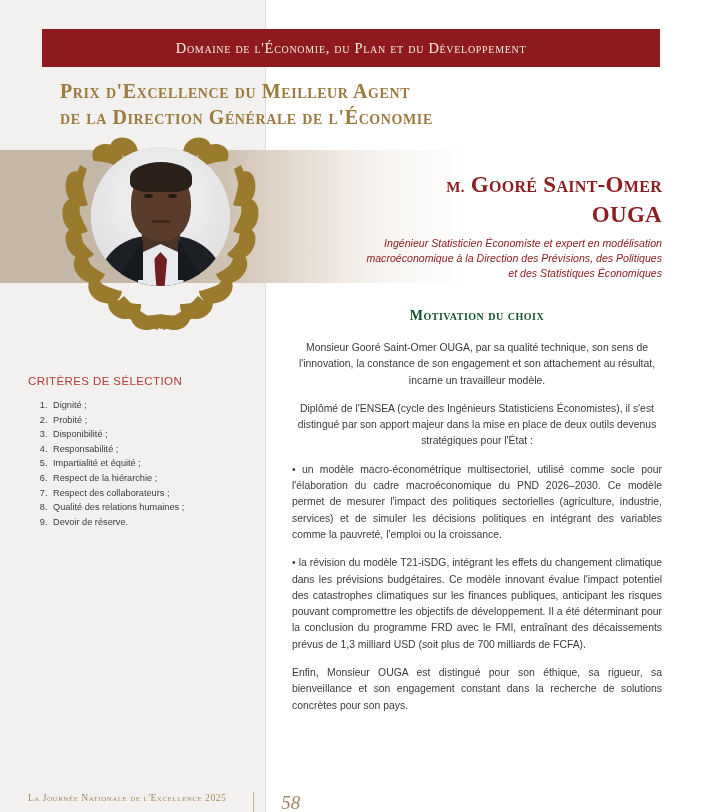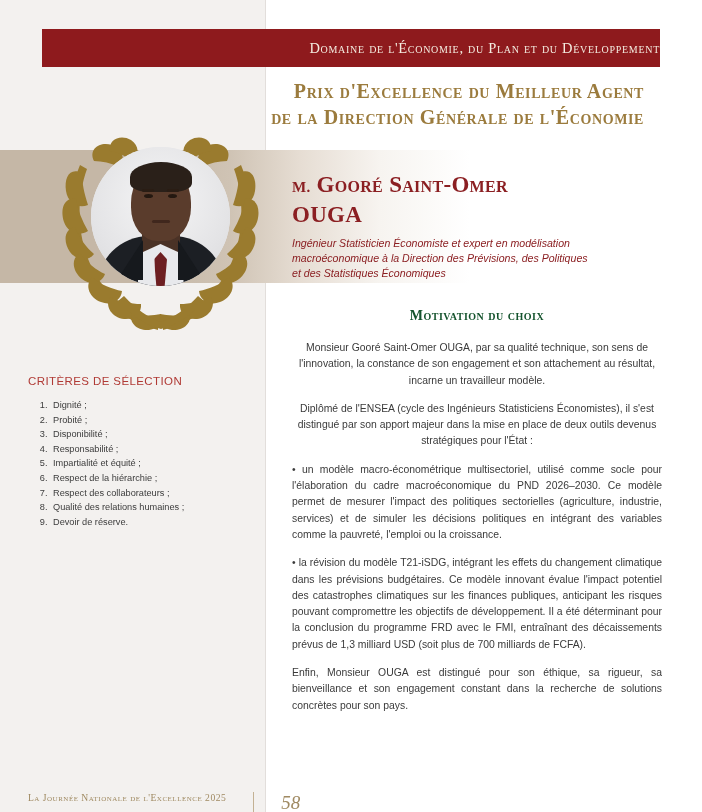--- a/index.html
+++ b/index.html
@@ -37,38 +37,38 @@
   }
 
   
   .banner {
     position: absolute;
     left: 42px; top: 29px;
     width: 618px; height: 38px;
     background: #8e1a1d;
     display: flex;
     align-items: center;
-    justify-content: flex-end;
+    justify-content: center;
   }
   .banner-text {
     color: #f4ece0;
     font-family: "Liberation Serif", serif;
     font-size: 14.5px;
     font-variant: small-caps;
     letter-spacing: 0.7px;
     text-align: center;
     white-space: nowrap;
   }
 
   
   .award-title {
     position: absolute;
     left: 60px; top: 78px;
     width: 584px;
-    text-align: right;
+    text-align: left;
     color: #9b7b3d;
     font-family: "Liberation Serif", serif;
     font-size: 20px;
     font-variant: small-caps;
     font-weight: bold;
     letter-spacing: 0.6px;
     line-height: 26px;
   }
 
   
@@ -189,21 +189,21 @@
     width: 18px; height: 3px;
     background: #40271d;
     border-radius: 2px;
   }
 
   
   .name-block {
     position: absolute;
     left: 292px; top: 171px;
     width: 370px;
-    text-align: left;
+    text-align: right;
   }
   .person-name {
     color: #8b1f22;
     font-family: "Liberation Serif", serif;
     font-size: 23px;
     font-weight: bold;
     font-variant: small-caps;
     line-height: 28px;
     letter-spacing: 0.3px;
   }

